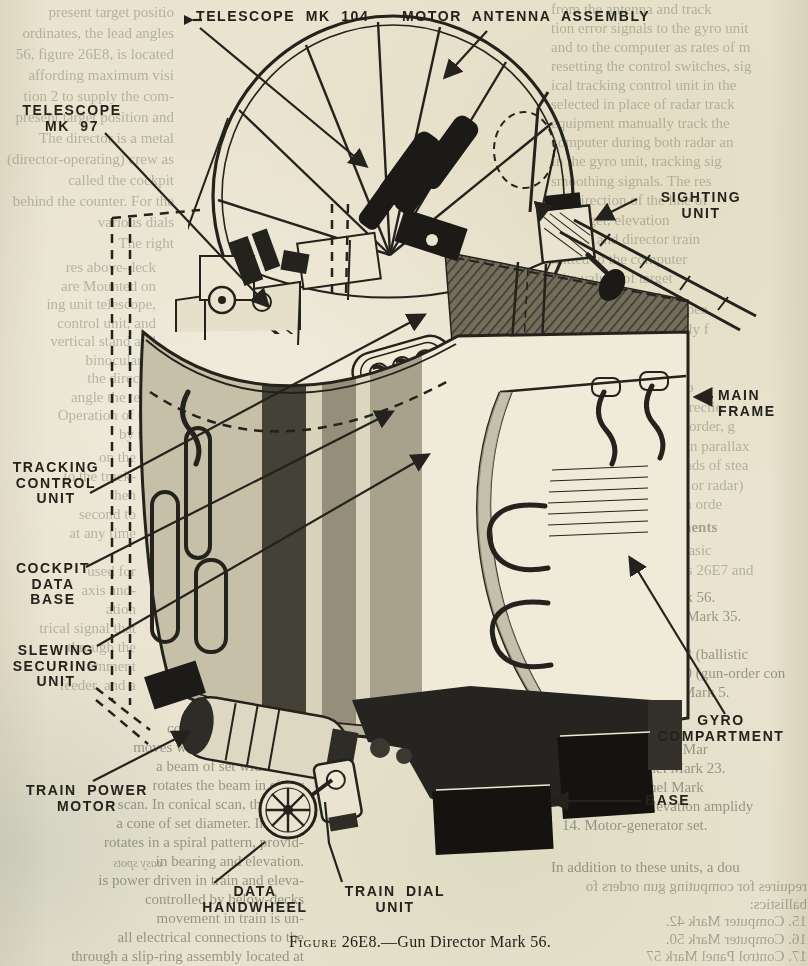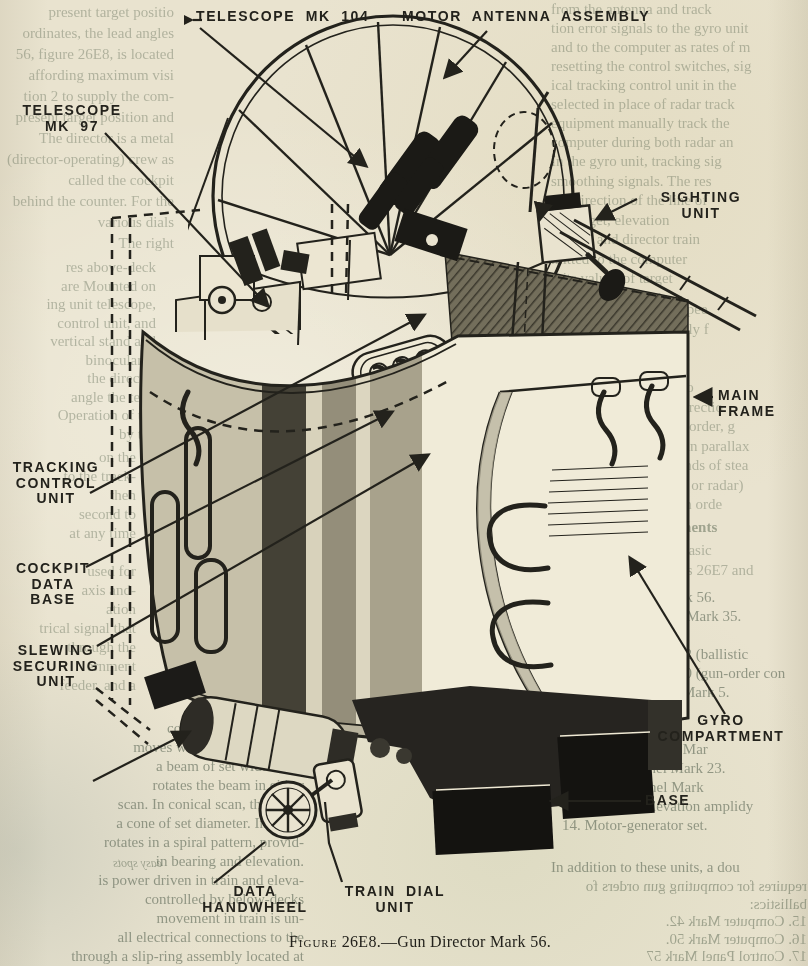--- a/index.html
+++ b/index.html
@@ -364,20 +364,22 @@
 FRAME</div>
   <div class="callout" style="left:6px;top:460px;width:100px;">TRACKING
 CONTROL
 UNIT</div>
   <div class="callout" style="left:3px;top:561px;width:100px;">COCKPIT
 DATA
 BASE</div>
   <div class="callout" style="left:6px;top:643px;width:100px;">SLEWING
 SECURING
 UNIT</div>
+  <div class="callout" style="left:22px;top:783px;width:130px;">TRAIN POWER
+MOTOR</div>
   <div class="callout" style="left:180px;top:884px;width:150px;">DATA
 HANDWHEEL</div>
   <div class="callout" style="left:330px;top:884px;width:130px;">TRAIN DIAL
 UNIT</div>
   <div class="callout" style="left:645px;top:713px;width:152px;">GYRO
 COMPARTMENT</div>
   <div class="callout ta-left" style="left:645px;top:793px;">BASE</div>
 
   <div class="caption">
     <span class="sc">Figure</span><span> 26E8.—Gun Director Mark 56.</span>

